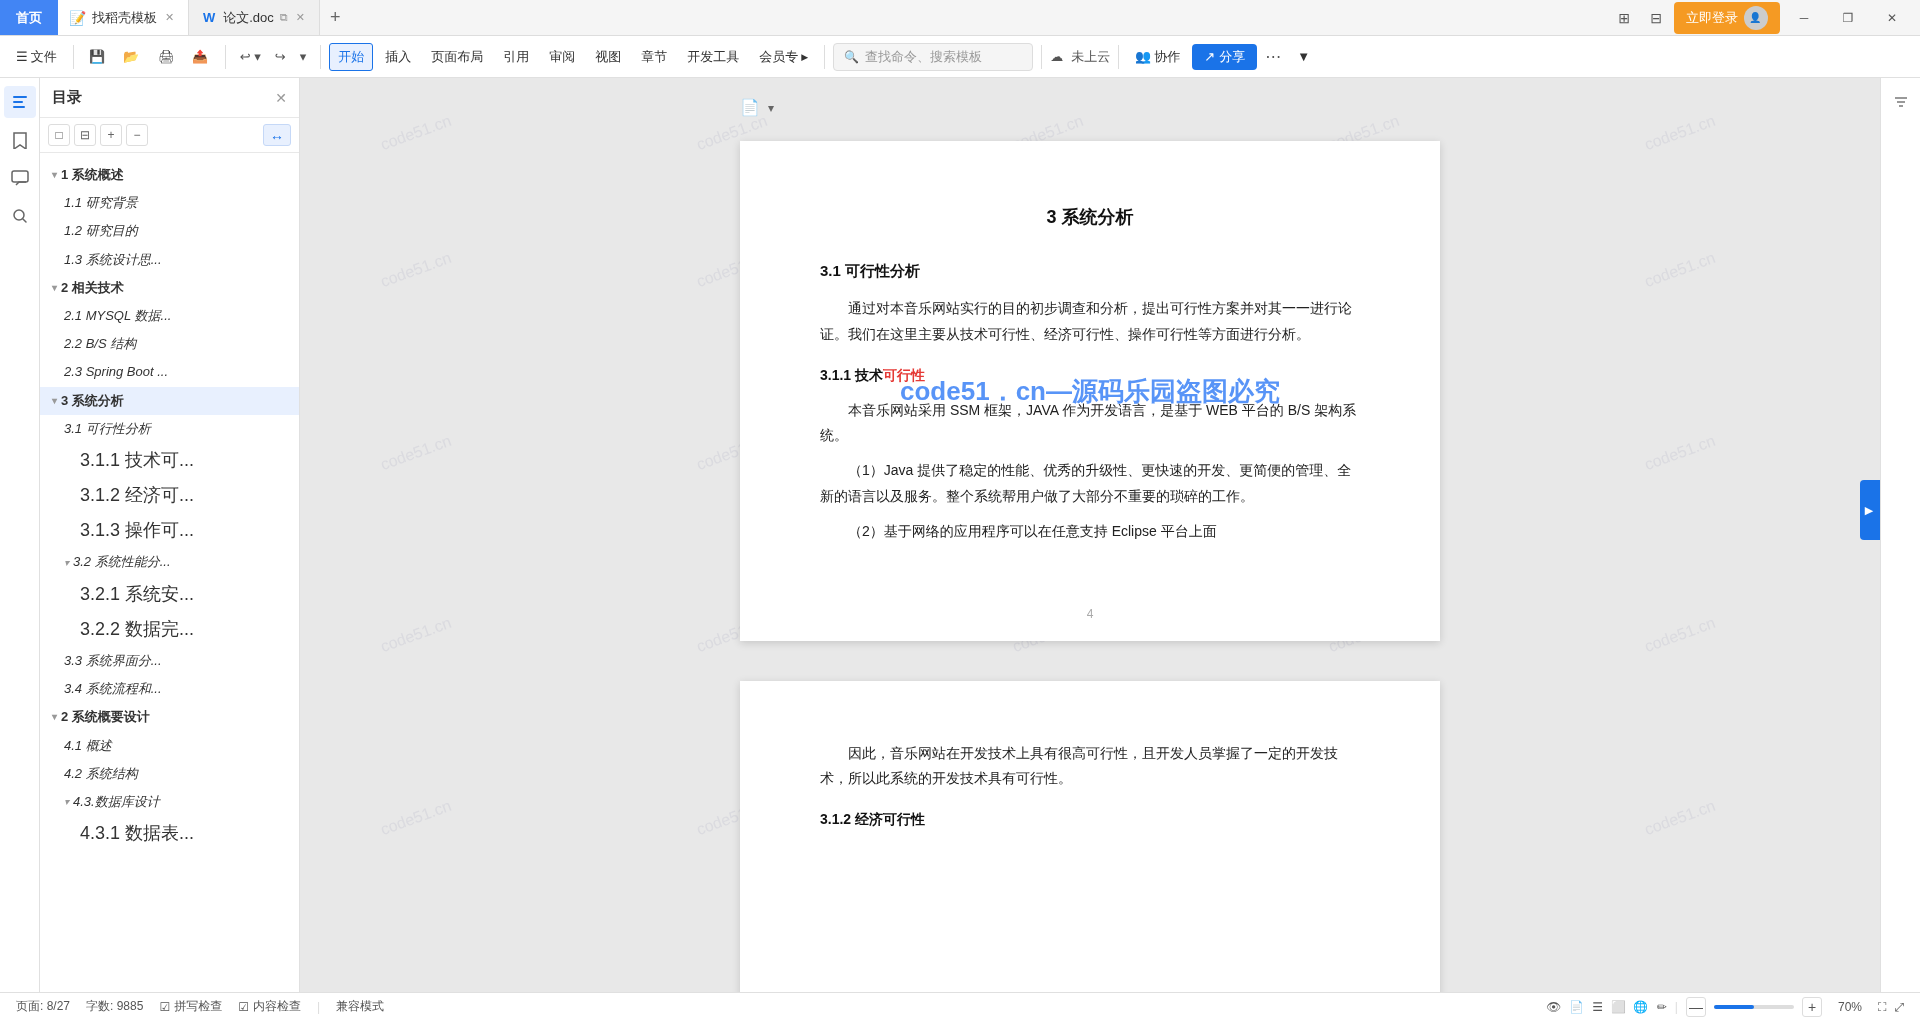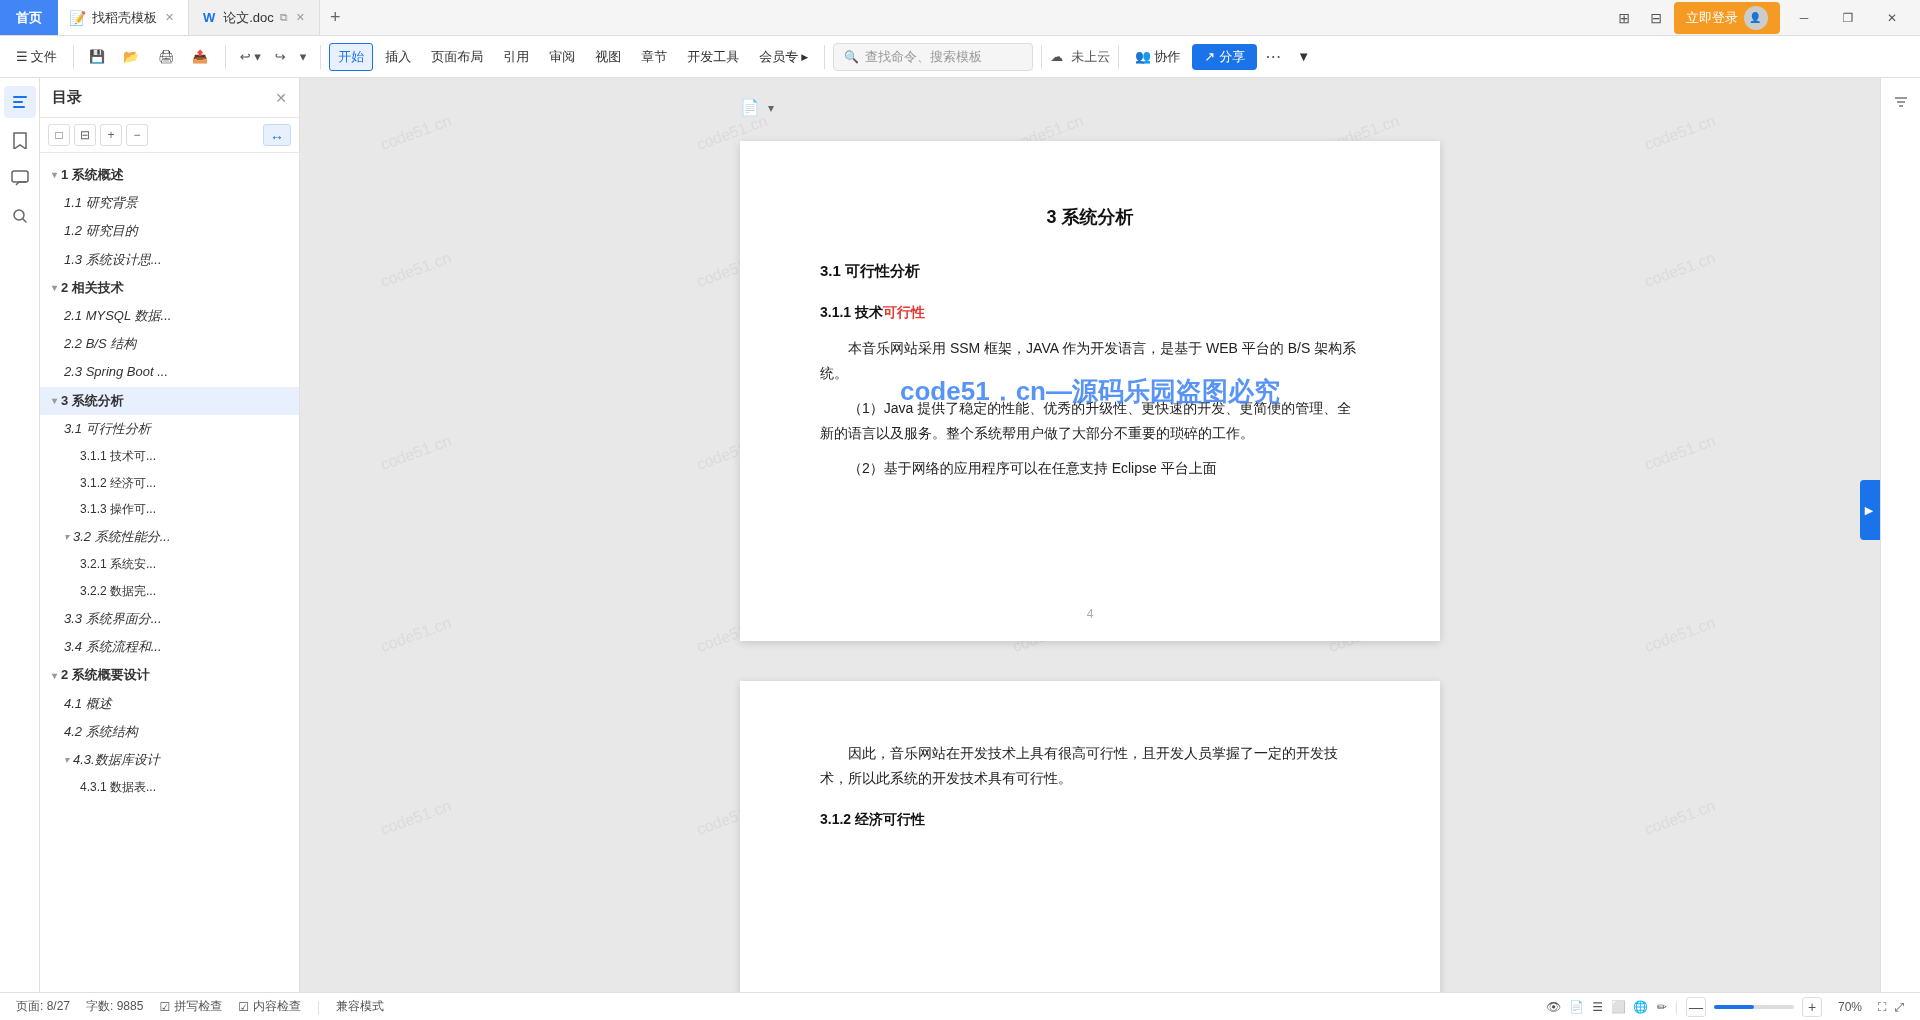--- a/index.html
+++ b/index.html
@@ -124,21 +124,21 @@
       color: #333;
       cursor: pointer;
       display: flex;
       align-items: center;
       gap: 4px;
       line-height: 1.4;
     }
     .toc-item.active { background: #e8f0fe; }
     .toc-item.level1 { font-weight: bold; padding-left: 12px; }
     .toc-item.level2 { padding-left: 24px; font-style: italic; }
-    .toc-item.level3 { padding-left: 40px; font-size: 12px; }
+    .toc-item.level3 { padding-left: 40px; font-size: 18px; }
     .toc-arrow { color: #999; font-size: 10px; }
 
     
     .doc-area {
       flex: 1;
       background: #e8e8e8;
       overflow-y: auto;
       display: flex;
       flex-direction: column;
       align-items: center;
@@ -465,20 +465,21 @@
       <span style="font-size:16px; color:#666;">📄</span>
       <span style="font-size:12px; color:#666;">▾</span>
     </div>
 
     <div class="page">
 
       <div class="red-banner">code51．cn—源码乐园盗图必究</div>
       <div class="page-content">
         <div class="section-title">3 系统分析</div>
         <div class="subsection-title">3.1 可行性分析</div>
+        <div class="para">通过对本音乐网站实行的目的初步调查和分析，提出可行性方案并对其一一进行论证。我们在这里主要从技术可行性、经济可行性、操作可行性等方面进行分析。</div>
         <div class="subsubsection-title">
           <span>3.1.1 技术</span><span class="highlight-red">可行性</span>
         </div>
         <div class="para">本音乐网站采用 SSM 框架，JAVA 作为开发语言，是基于 WEB 平台的 B/S 架构系统。</div>
         <div class="para">（1）Java 提供了稳定的性能、优秀的升级性、更快速的开发、更简便的管理、全新的语言以及服务。整个系统帮用户做了大部分不重要的琐碎的工作。</div>
         <div class="para">（2）基于网络的应用程序可以在任意支持 Eclipse 平台上面</div>
       </div>
       <div class="page-num-indicator">4</div>
     </div>
 

